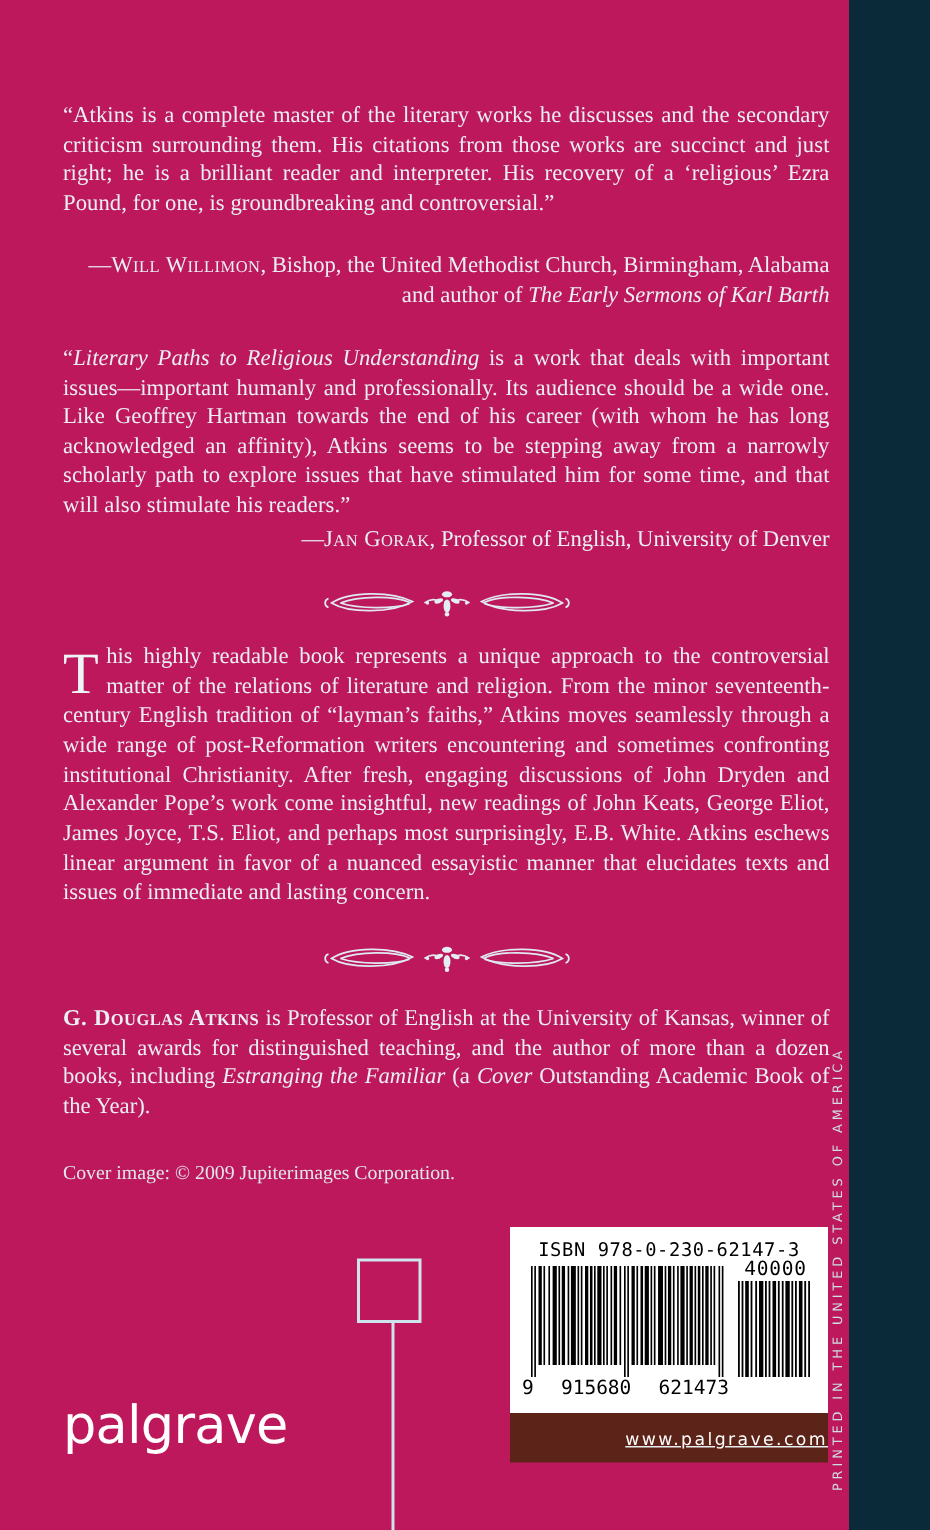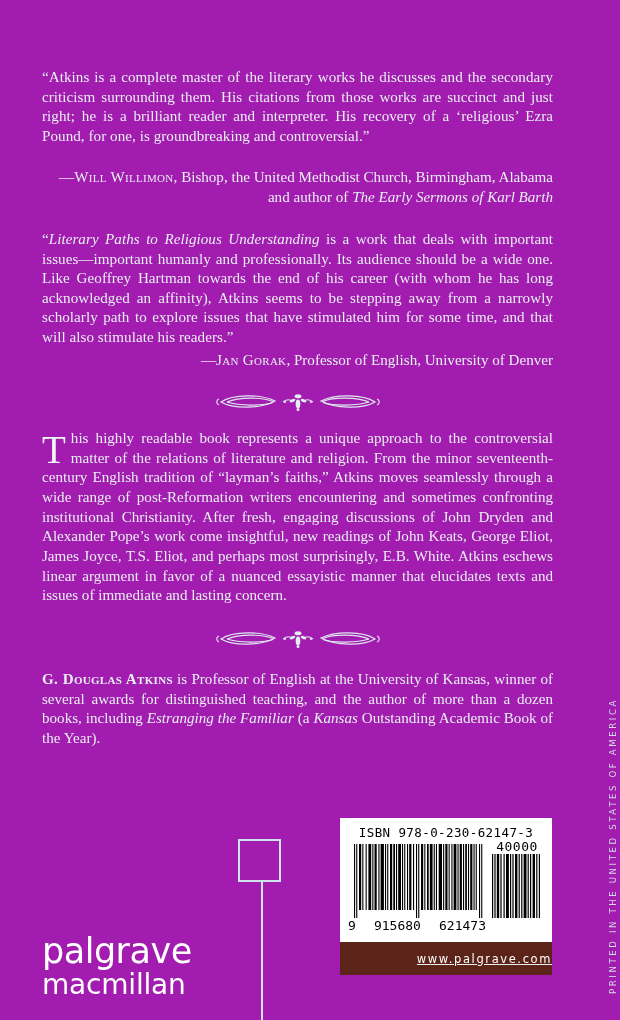--- a/index.html
+++ b/index.html
@@ -2,23 +2,23 @@
 <html><head>
 <meta charset="utf-8">
 <style>
   html, body {
     margin: 0;
     padding: 0;
     background: #0a2a3a;
   }
   .cover {
     position: relative;
-    width: 620px;
+    width: 566px;
     height: 1020px;
-    background: #a21caf;
+    background: #be185d;
     overflow: hidden;
     font-family: "Liberation Serif", "DejaVu Serif", serif;
     color: #e8eef1;
   }
 
   
   .content {
     position: absolute;
     left: 42px;
     top: 68px;
@@ -298,33 +298,33 @@
           <ellipse cx="85" cy="13" rx="2.3" ry="4.4"></ellipse>
           <ellipse cx="79.5" cy="9.6" rx="3.0" ry="1.5" transform="rotate(-20 79.5 9.6)"></ellipse>
           <ellipse cx="90.5" cy="9.6" rx="3.0" ry="1.5" transform="rotate(20 90.5 9.6)"></ellipse>
           <circle cx="85" cy="18.5" r="1.5"></circle>
           <circle cx="72" cy="11" r="1.1"></circle>
           <circle cx="98" cy="11" r="1.1"></circle>
         </g>
       </svg>
     </div>
 
-    <p class="bio"><span class="sc bold">G. Douglas Atkins</span><span> is Professor of English at the University of Kansas, winner of several awards for distinguished teaching, and the author of more than a dozen books, including </span><span class="it">Estranging the Familiar</span><span> (a </span><span class="it">Kansas</span><span> Outstanding Academic Book of the Year).</span></p>
+    <p class="bio"><span class="sc bold">G. Douglas Atkins</span><span> is Professor of English at the University of Kansas, winner of several awards for distinguished teaching, and the author of more than a dozen books, including </span><span class="it">Estranging the Familiar</span><span> (a </span><span class="it">Cover</span><span> Outstanding Academic Book of the Year).</span></p>
 
     <div class="credits">
+      <p>Cover image: © 2009 Jupiterimages Corporation.</p>
     </div>
 
   </div>
 
   <div class="regmark-box"></div>
   <div class="regmark-line"></div>
 
   <div class="logo">
     <div class="logo-top">palgrave</div>
-    <div class="logo-bottom">macmillan</div>
   </div>
 
   <div class="barcode-block">
     <div class="barcode-white"></div>
 
     <div class="isbn-text">ISBN 978-0-230-62147-3</div>
 
     <svg class="bars-main" viewBox="0 0 130 74" preserveAspectRatio="none">
       <g fill="#000000">
         <rect x="0" y="0" width="1.1" height="74"></rect>

